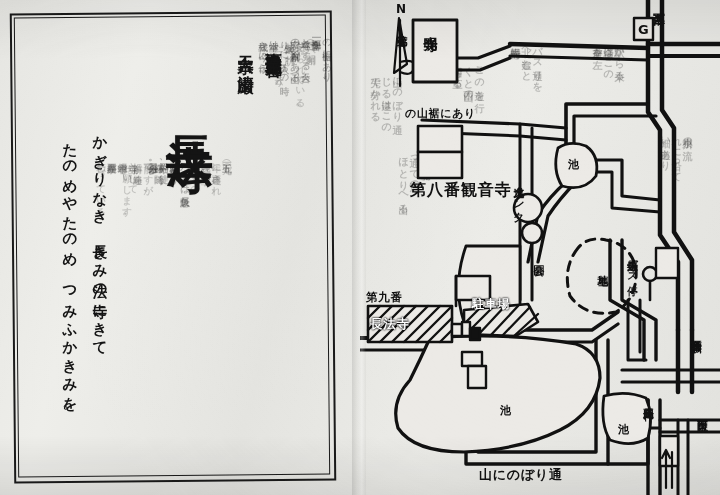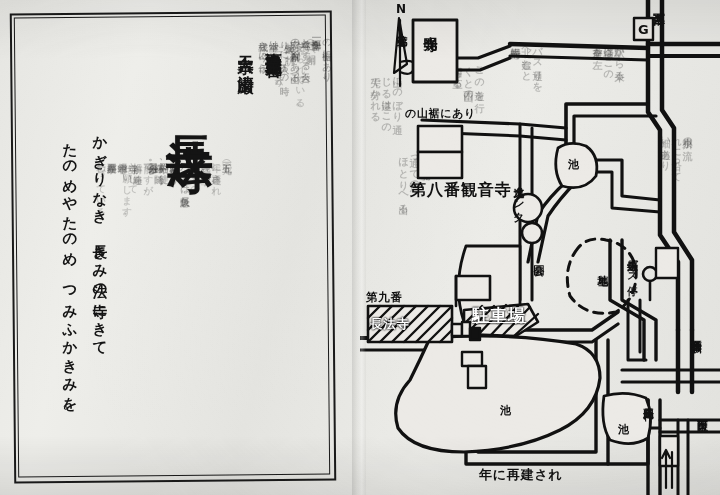--- a/index.html
+++ b/index.html
@@ -263,26 +263,26 @@
     <div class="mlabel v" style="left:33px;  top:26px; font-size:11px;">第七番</div>
     <div class="mlabel v" style="left:62px;  top:26px; font-size:14px;">光明寺</div>
     <div class="mlabel h" style="left:45px;  top:106px;font-size:11px;">の山裾にあり</div>
     <div class="mlabel h" style="left:50px;  top:180px;font-size:16px;">第八番観音寺</div>
     <div class="mlabel v" style="left:150px; top:178px;font-size:11px;">水道タンク</div>
     <div class="mlabel h" style="left:208px; top:157px;font-size:11px;">池</div>
     <div class="mlabel v" style="left:234px; top:266px;font-size:11px;">墓地</div>
     <div class="mlabel v" style="left:170px; top:256px;font-size:11px;">公園</div>
     <div class="mlabel h" style="left:6px;   top:290px;font-size:11.5px;">第九番</div>
     <div class="mlabel h white" style="left:10px; top:316px;font-size:12.5px;">長法寺</div>
-    <div class="mlabel h white" style="left:112px;top:304px;font-size:17px;text-decoration:underline;">駐車場</div>
+    <div class="mlabel h white" style="left:112px;top:296px;font-size:12px;">駐車場</div>
     <div class="mlabel v" style="left:266px; top:252px;font-size:10.5px;">上長法寺バス停</div>
     <div class="mlabel v" style="left:330px; top:332px;font-size:10.5px;">至第六番乙訓寺</div>
     <div class="mlabel v" style="left:336px; top:412px;font-size:10.5px;">日下医院</div>
     <div class="mlabel v" style="left:282px; top:400px;font-size:10.5px;">至長岡天神</div>
     <div class="mlabel h" style="left:258px; top:422px;font-size:11px;">池</div>
     <div class="mlabel h" style="left:140px; top:403px;font-size:11px;">池</div>
-    <div class="mlabel h" style="left:119px; top:466px;font-size:13px;">年に再建され</div>
+    <div class="mlabel h" style="left:119px; top:466px;font-size:13px;">山にのぼり通</div>
     <div class="mlabel h" style="left:36px;  top:2px;  font-size:12px;">N</div>
   </div>
 
   <div id="fold"></div>
   <div id="grain"></div>
 </div>
 
 </body></html>

